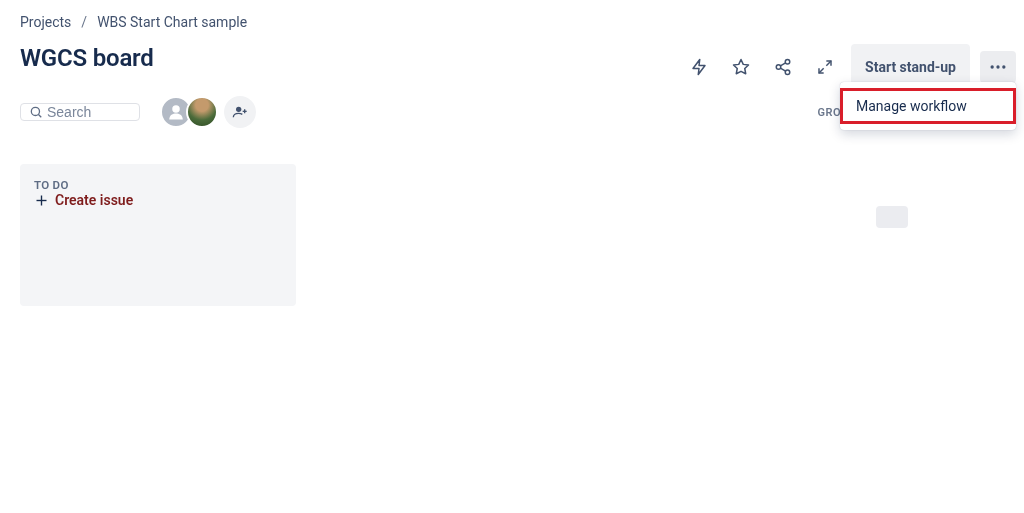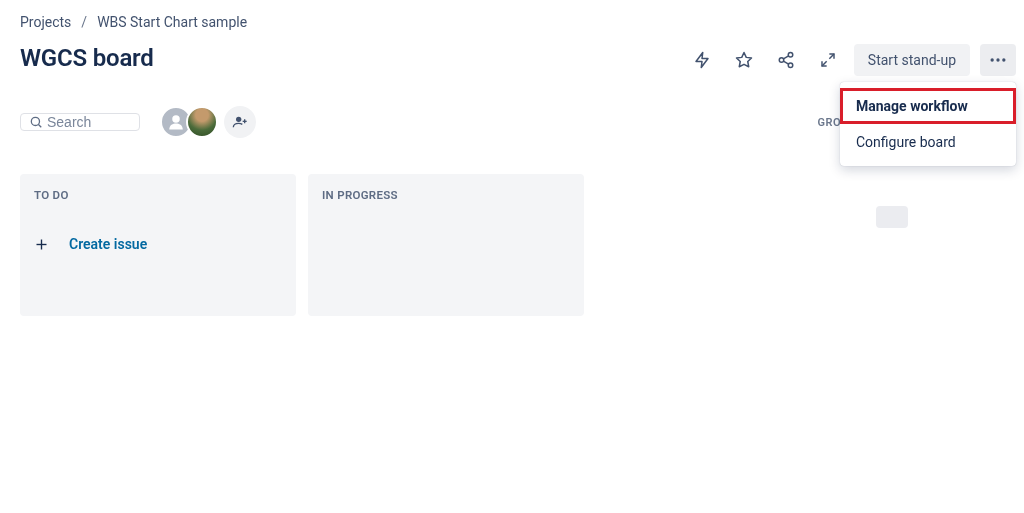--- a/index.html
+++ b/index.html
@@ -22,21 +22,21 @@
     font-size: 14px;
     color: #42526E;
     margin-bottom: 14px;
   }
   .breadcrumb a { color: #42526E; text-decoration: none; }
   .breadcrumb .sep { color: #6B778C; }
   .title-row {
     display: flex;
     align-items: center;
     justify-content: space-between;
-    margin-bottom: 34px;
+    margin-bottom: 24px;
   }
   .page-title {
     font-size: 24px;
     font-weight: 600;
     letter-spacing: -0.2px;
   }
   .toolbar {
     display: flex;
     align-items: center;
     gap: 10px;
@@ -47,23 +47,23 @@
   .icon-btn {
     width: 32px; height: 32px;
     display: flex; align-items: center; justify-content: center;
     border-radius: 4px;
     color: #42526E;
     cursor: pointer;
   }
   .start-standup {
     background: rgba(9,30,66,.06);
     border-radius: 4px;
-    padding: 8px 14px;
-    font-size: 14px;
-    font-weight: 400;
+    padding: 15px 14px;
+    font-size: 14px;
+    font-weight: 700;
     color: #42526E;
     cursor: pointer;
   }
   .more-btn {
     width: 36px; height: 32px;
     background: rgba(9,30,66,.08);
     border-radius: 4px;
     display: flex; align-items: center; justify-content: center;
     cursor: pointer;
     color: #42526E;
@@ -81,21 +81,20 @@
   }
   .dropdown-item {
     padding: 10px 16px;
     font-size: 14px;
     color: #172B4D;
     cursor: pointer;
   }
   .dropdown-item.highlight {
     outline: 3px solid #D91E2A;
     outline-offset: -3px;
-    font-weight: bold;
   }
   .filter-row {
     display: flex;
     align-items: center;
     justify-content: space-between;
     margin-bottom: 36px;
   }
   .filter-left {
     display: flex;
     align-items: center;
@@ -169,25 +168,24 @@
     color: #5E6C84;
     display: flex;
     align-items: center;
     gap: 6px;
     padding-left: 4px;
   }
   .done-check { color: #36B37E; }
   .create-issue {
     display: flex;
     align-items: center;
-    gap: 20px;
+    gap: 6px;
     font-size: 14px;
     font-weight: 600;
-    color: #0369a1;
-    margin-top: 34px;
+    color: #7f1d1d;
     cursor: pointer;
     padding-left: 4px;
   }
   .col-badge {
     position: absolute;
     width: 32px; height: 22px;
     background: #EBECF0;
     border-radius: 4px;
     display: flex; align-items: center; justify-content: center;
     font-size: 13px;
@@ -243,21 +241,20 @@
       <svg width="20" height="20" viewBox="0 0 24 24" fill="currentColor">
           <circle cx="5" cy="12" r="2"></circle>
           <circle cx="12" cy="12" r="2"></circle>
           <circle cx="19" cy="12" r="2"></circle>
         </svg>
     </div>
   </div>
 
   <div class="dropdown">
     <div class="dropdown-item highlight">Manage workflow</div>
-    <div class="dropdown-item">Configure board</div>
   </div>
 
   <div class="filter-row">
     <div class="filter-left">
       <div class="search-box">
         <span>
           <svg width="14" height="14" viewBox="0 0 24 24" fill="none" stroke="#5E6C84" stroke-width="2.2">
               <circle cx="11" cy="11" r="7"></circle>
               <line x1="21" y1="21" x2="16.2" y2="16.2"></line>
             </svg>
@@ -293,18 +290,15 @@
       <div class="create-issue">
         <span>
           <svg width="15" height="15" viewBox="0 0 24 24" stroke="#172B4D" stroke-width="2.2">
               <line x1="12" y1="4" x2="12" y2="20"></line>
               <line x1="4" y1="12" x2="20" y2="12"></line>
             </svg>
         </span>
         <span>Create issue</span>
       </div>
     </div>
-    <div class="column">
-      <div class="col-header">IN PROGRESS</div>
-    </div>
   </div>
 
 </div>
 
 </body></html>

